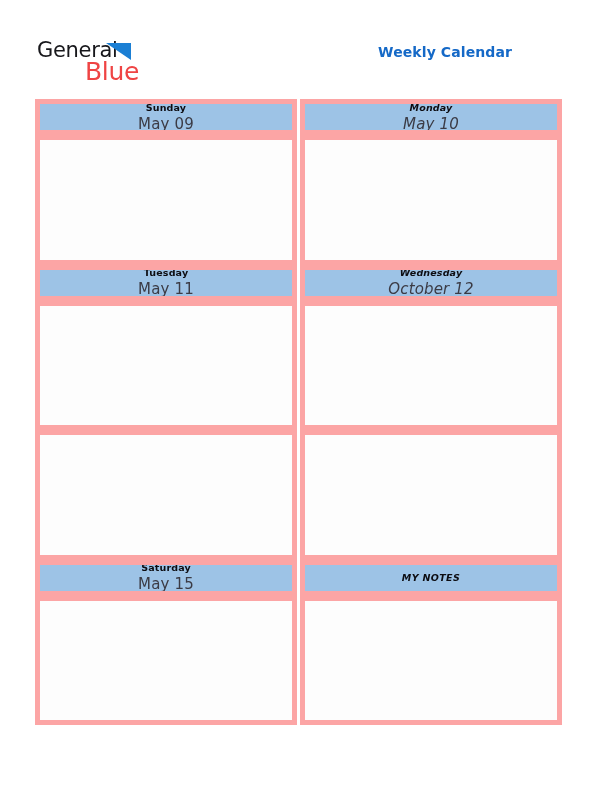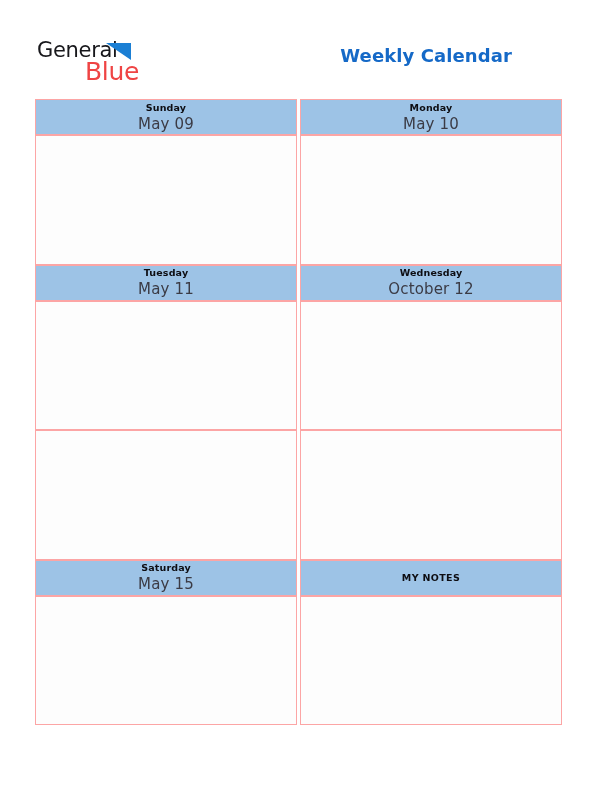--- a/index.html
+++ b/index.html
@@ -69,21 +69,21 @@
   
   .title-block {
     position: absolute;
     right: 40px;
     top: 44px;
     text-align: right;
     color: #1569c7;
     font-family: "DejaVu Sans", sans-serif;
   }
   .title-main {
-    font-size: 18px;
+    font-size: 14px;
     font-weight: bold;
     line-height: 1.28;
     letter-spacing: 0.1px;
     white-space: nowrap;
   }
   .title-range {
     font-size: 15.5px;
     font-weight: bold;
     line-height: 1.28;
     letter-spacing: 0.1px;
@@ -105,25 +105,25 @@
     display: flex;
     flex-direction: row;
     width: 100%;
   }
   .cal-row.header-row { height: 36px; flex: 0 0 36px; }
   .cal-row.body-row   { flex: 1 1 auto; }
 
   .cal-cell {
     box-sizing: border-box;
     width: 50%;
-    border: 1px solid #fca5a5;
+    border: 5px solid #fca5a5;
     margin-right: 3px;
     overflow: hidden;
   }
-  .cal-cell:last-child { margin-right: 12px; }
+  .cal-cell:last-child { margin-right: 12px; font-style: italic; }
 
   .day-head {
     background: #9dc3e6;
     display: flex;
     flex-direction: column;
     align-items: center;
     justify-content: center;
     height: 100%;
     padding-top: 1px;
   }

